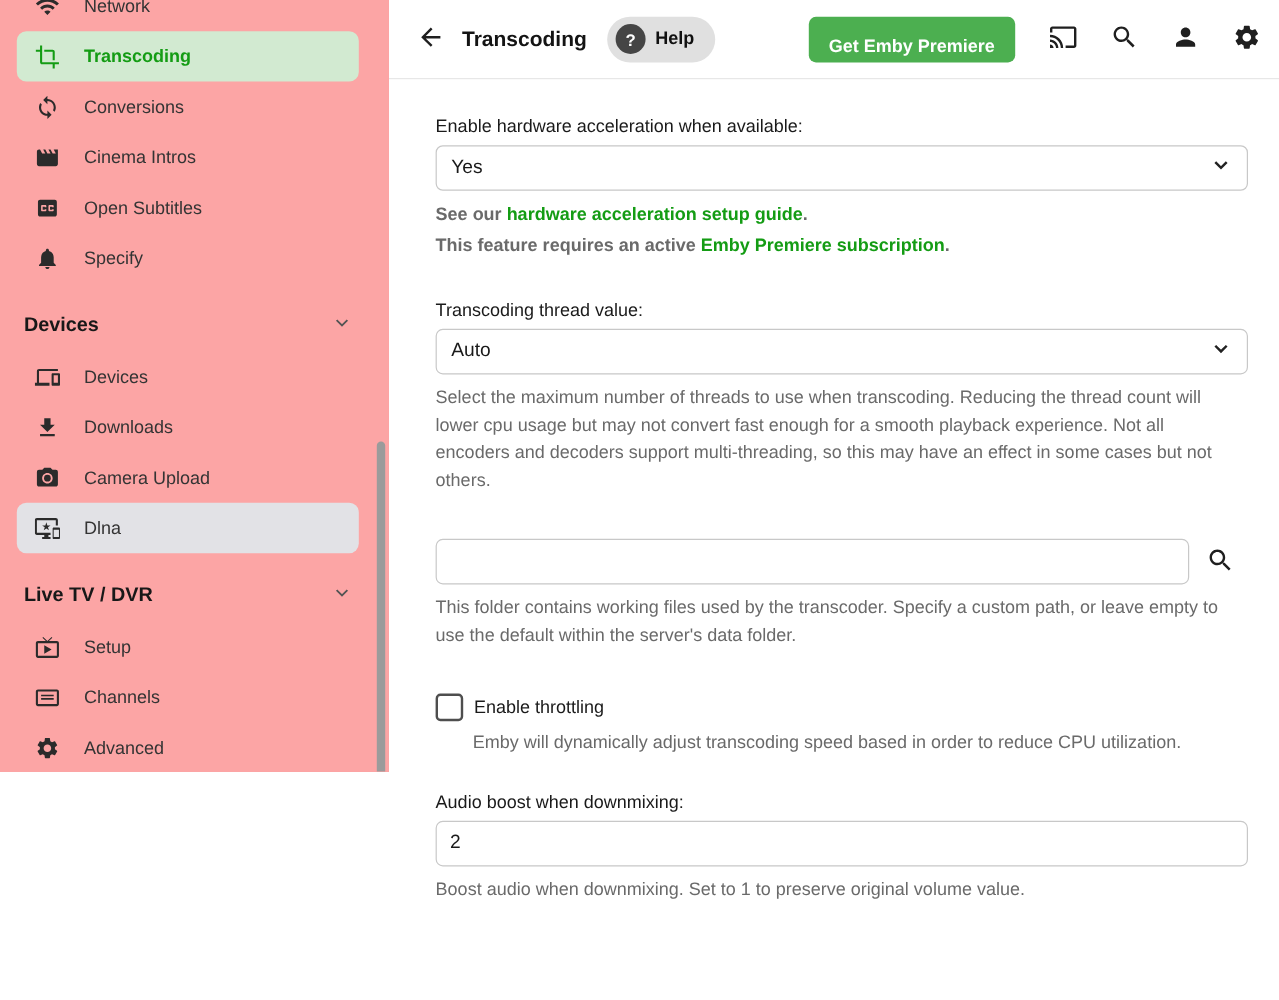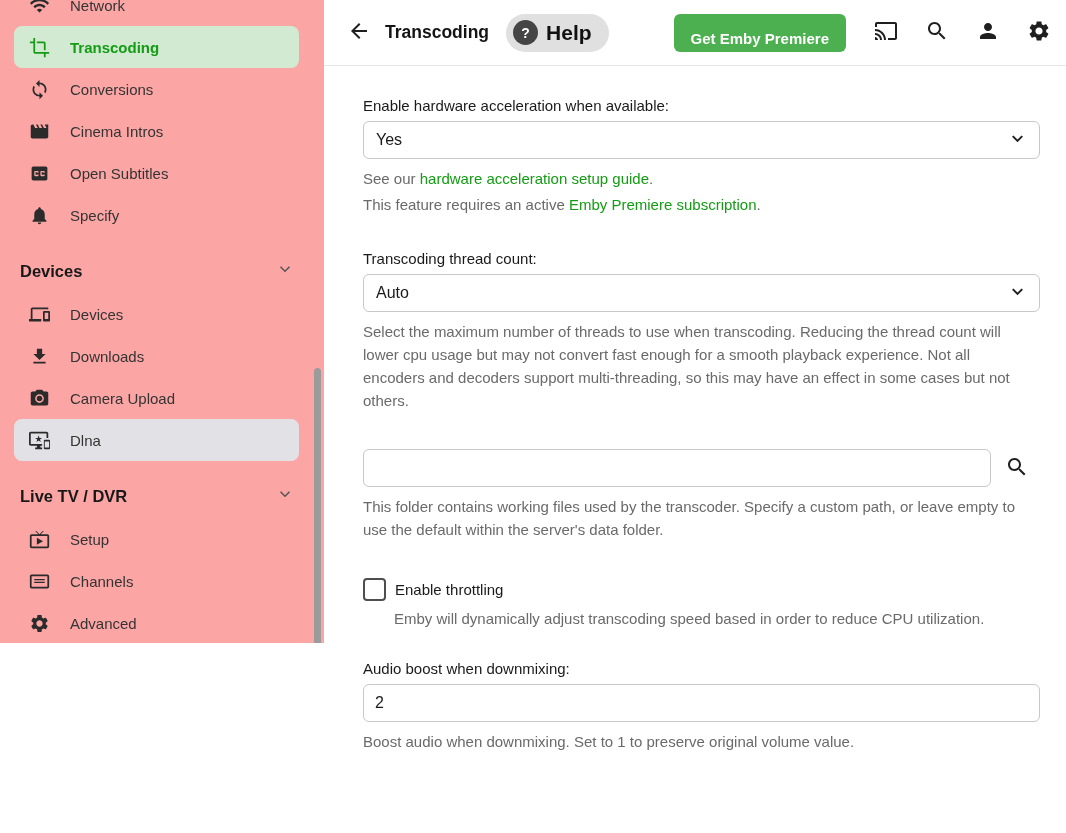--- a/index.html
+++ b/index.html
@@ -35,21 +35,21 @@
   .icon-btn { background:none; border:none; width:26px; height:26px; padding:0;
     display:flex; align-items:center; justify-content:center; cursor:pointer; color:#1f1f1f; }
   .icon-btn svg { width:24px; height:24px; fill:currentColor; }
   .page-title { margin-left:13px; font-size:17.5px; font-weight:bold; color:#141414; }
   .help-pill { margin-left:17px; height:38px; display:flex; align-items:center;
     background:#e0e0e0; border:none; border-radius:19px; padding:0 17px 0 7px;
     cursor:pointer; font-family:inherit; }
   .help-pill .qmark { width:25px; height:25px; border-radius:50%; background:#454545;
     color:#fff; font-size:14px; font-weight:bold; display:flex; align-items:center;
     justify-content:center; }
-  .help-pill .help-lbl { margin-left:8px; font-size:21px; font-weight:600; color:#111; }
+  .help-pill .help-lbl { margin-left:8px; font-size:15px; font-weight:600; color:#111; }
   .spacer { flex:1; }
   .premiere-btn { height:38px; background:#4caf50; color:#fff; border:none;
     border-radius:6px; font-size:15px; font-weight:bold; padding:16px 17px;
     cursor:pointer; font-family:inherit; }
   .top-icons { display:flex; align-items:center; gap:25px; margin-left:27px; }
 
   
   .form { padding:31px 25px 0 39px; }
   .fgroup { margin-bottom:37px; }
   .flabel { font-size:15px; color:#1a1a1a; margin-bottom:7px; }
@@ -57,21 +57,21 @@
     background:#fff; display:flex; align-items:center; padding:0 12px;
     cursor:pointer; }
   .selectbox .sel-val { flex:1; font-size:16px; color:#1a1a1a; }
   .selectbox .sel-chev svg { width:19px; height:19px; stroke:#222;
     stroke-width:2.6; fill:none; }
   .textbox { width:677px; height:38px; border:1px solid #c8c8c8; border-radius:6px;
     padding:0 11px; font-size:16px; color:#1a1a1a; font-family:inherit;
     background:#fff; outline:none; }
   .desc { font-size:15px; color:#6a6a6a; line-height:23px; margin-top:8px;
     max-width:660px; }
-  .help-line { font-size:15px; color:#6a6a6a; margin-top:11px; }
+  .help-line { font-size:15px; color:#6a6a6a; margin-top:11px;font-weight:bold; }
   .help-line + .help-line { margin-top:9px; }
   .green-link { color:#149c14; text-decoration:none; cursor:pointer; }
   .path-row { display:flex; align-items:center; }
   .path-row .textbox { width:628px; }
   .path-search { margin-left:13px; }
   .check-row { display:flex; align-items:center; }
   .checkbox { width:23px; height:23px; border:2.4px solid #4e4e4e; border-radius:4px;
     background:#fff; cursor:pointer; flex:0 0 23px; }
   .check-lbl { margin-left:9px; font-size:15px; color:#1a1a1a; }
   .check-desc { margin-left:31px; margin-top:6px; }
@@ -280,21 +280,21 @@
         <span class="sel-val">Yes</span>
         <span class="sel-chev"><svg viewBox="0 0 24 24">
               <path d="M6 9l6 6 6-6"></path>
             </svg></span>
       </div>
       <p class="help-line"><span>See our </span><a class="green-link">hardware acceleration setup guide</a><span>.</span></p>
       <p class="help-line"><span>This feature requires an active </span><a class="green-link">Emby Premiere subscription</a><span>.</span></p>
     </div>
 
     <div class="fgroup">
-      <div class="flabel">Transcoding thread count:</div>
+      <div class="flabel">Transcoding thread value:</div>
       <div class="selectbox">
         <span class="sel-val">Auto</span>
         <span class="sel-chev"><svg viewBox="0 0 24 24">
               <path d="M6 9l6 6 6-6"></path>
             </svg></span>
       </div>
       <div class="desc">Select the maximum number of threads to use when transcoding. Reducing the thread count will lower cpu usage but may not convert fast enough for a smooth playback experience. Not all encoders and decoders support multi-threading, so this may have an effect in some cases but not others.</div>
     </div>
 
     <div class="fgroup">

